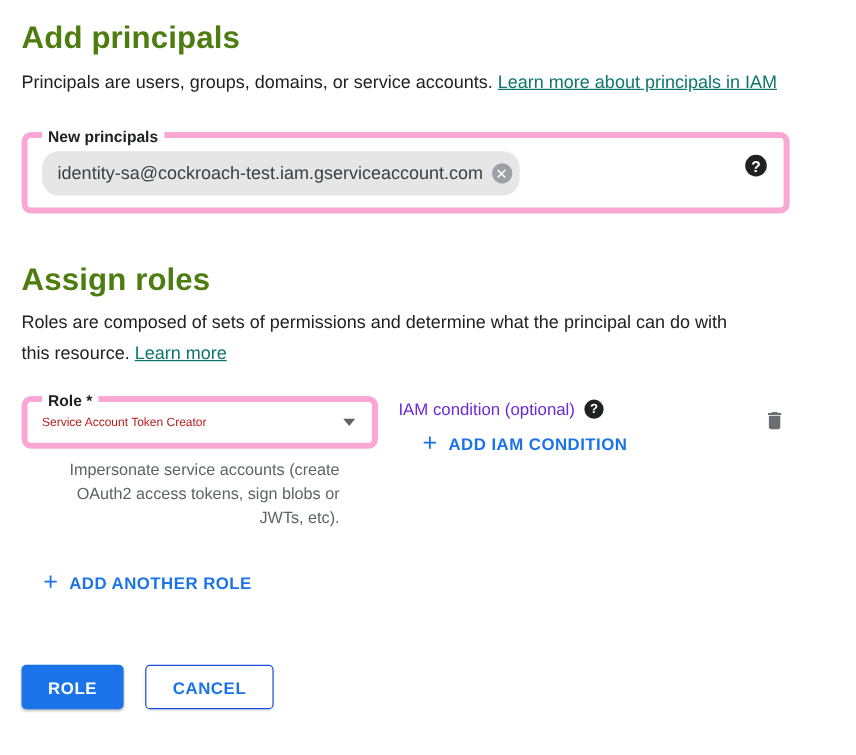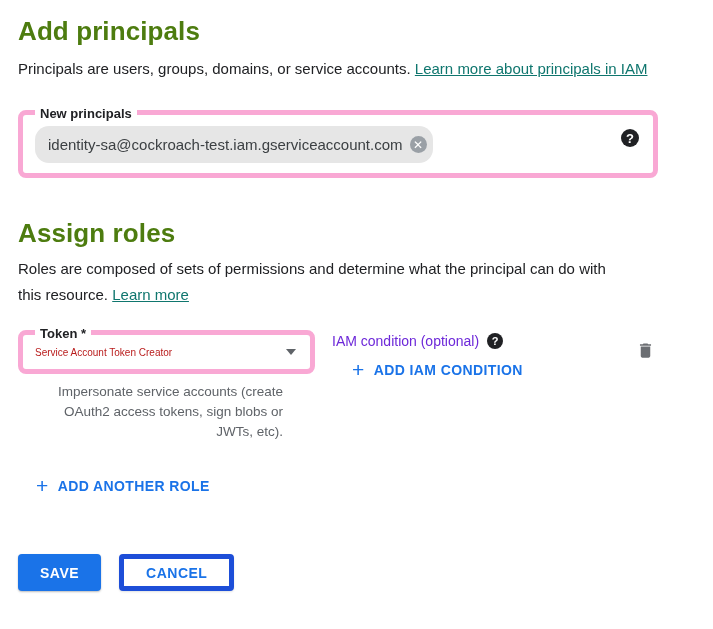--- a/index.html
+++ b/index.html
@@ -174,21 +174,21 @@
   }
   .btn-primary {
     background: #1a73e8;
     color: #ffffff;
     border: none;
     box-shadow: 0 1px 2px rgba(60,64,67,0.35);
   }
   .btn-secondary {
     background: #ffffff;
     color: #1a73e8;
-    border: 5px solid #1d4ed8;
+    border: 1px solid #1d4ed8;
     box-shadow: 0 1px 2px rgba(60,64,67,0.15);
   }
 </style>
 </head>
 <body>
 
 <div class="page">
 
   <h1>Add principals</h1>
 
@@ -210,21 +210,21 @@
   </div>
 
   <h2>Assign roles</h2>
 
   <p class="desc p2"><span>Roles are composed of sets of permissions and determine what the principal can do with this resource. </span><a class="link">Learn more</a></p>
 
   <div class="role-row">
 
     <div class="role-col">
       <div class="field role-field">
-        <span class="field-label">Token *</span>
+        <span class="field-label">Role *</span>
         <span class="role-value">Service Account Token Creator</span>
         <span class="caret"></span>
       </div>
       <p class="helper">Impersonate service accounts (create OAuth2 access tokens, sign blobs or JWTs, etc).</p>
     </div>
 
     <div class="cond-col">
       <div class="cond-label-row">
         <span class="cond-label">IAM condition (optional)</span>
         <span class="help-icon small">
@@ -246,17 +246,17 @@
     </div>
 
   </div>
 
   <button class="text-btn add-role">
     <span class="plus">+</span>
     <span>ADD ANOTHER ROLE</span>
   </button>
 
   <div class="actions">
-    <button class="btn btn-primary">SAVE</button>
+    <button class="btn btn-primary">ROLE</button>
     <button class="btn btn-secondary">CANCEL</button>
   </div>
 
 </div>
 
 </body></html>

